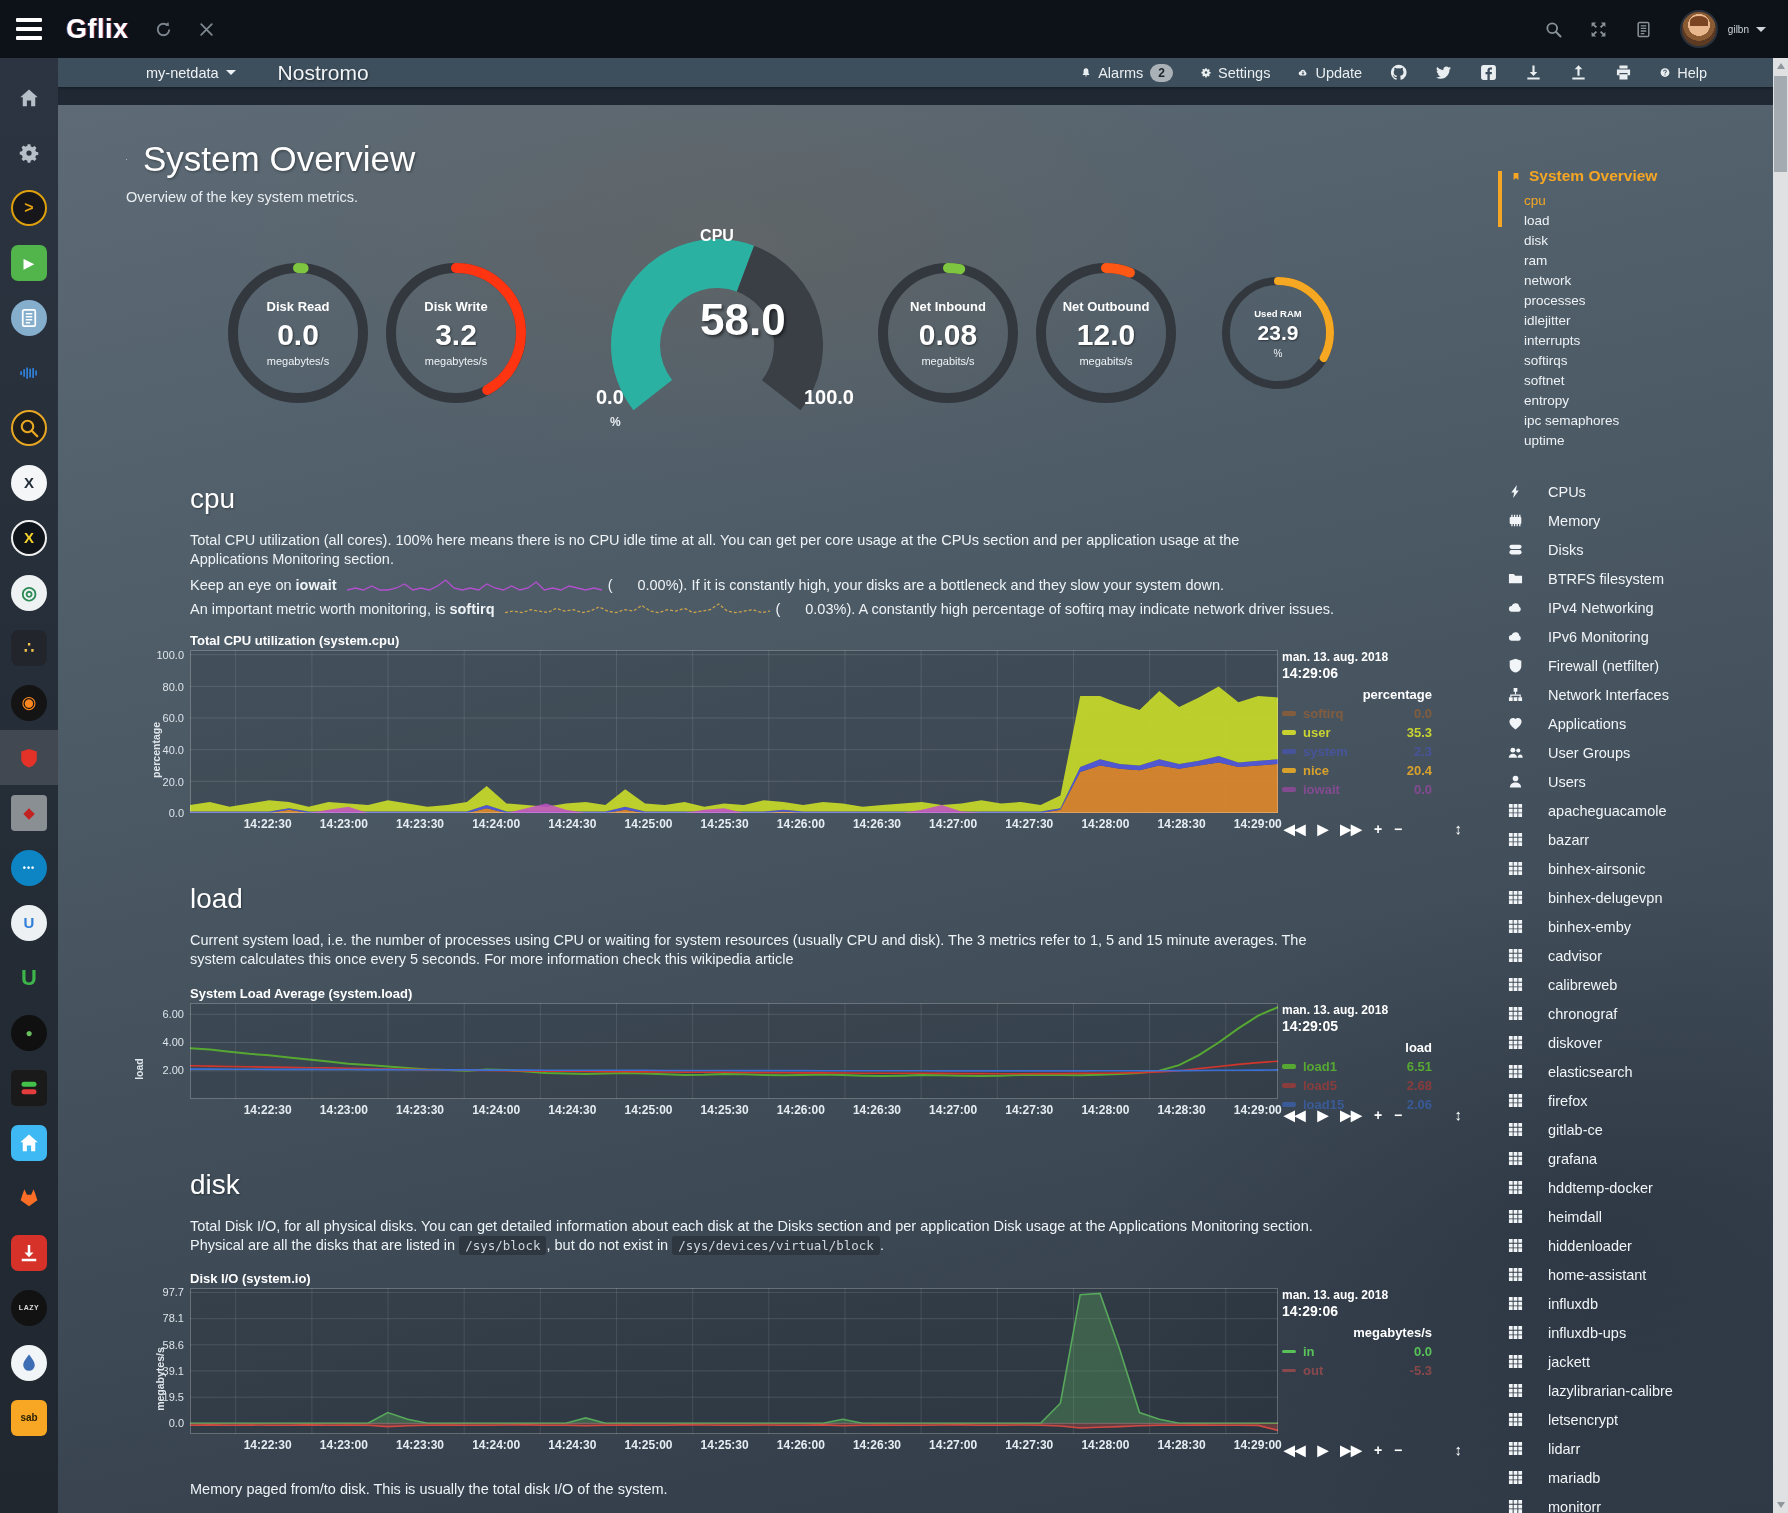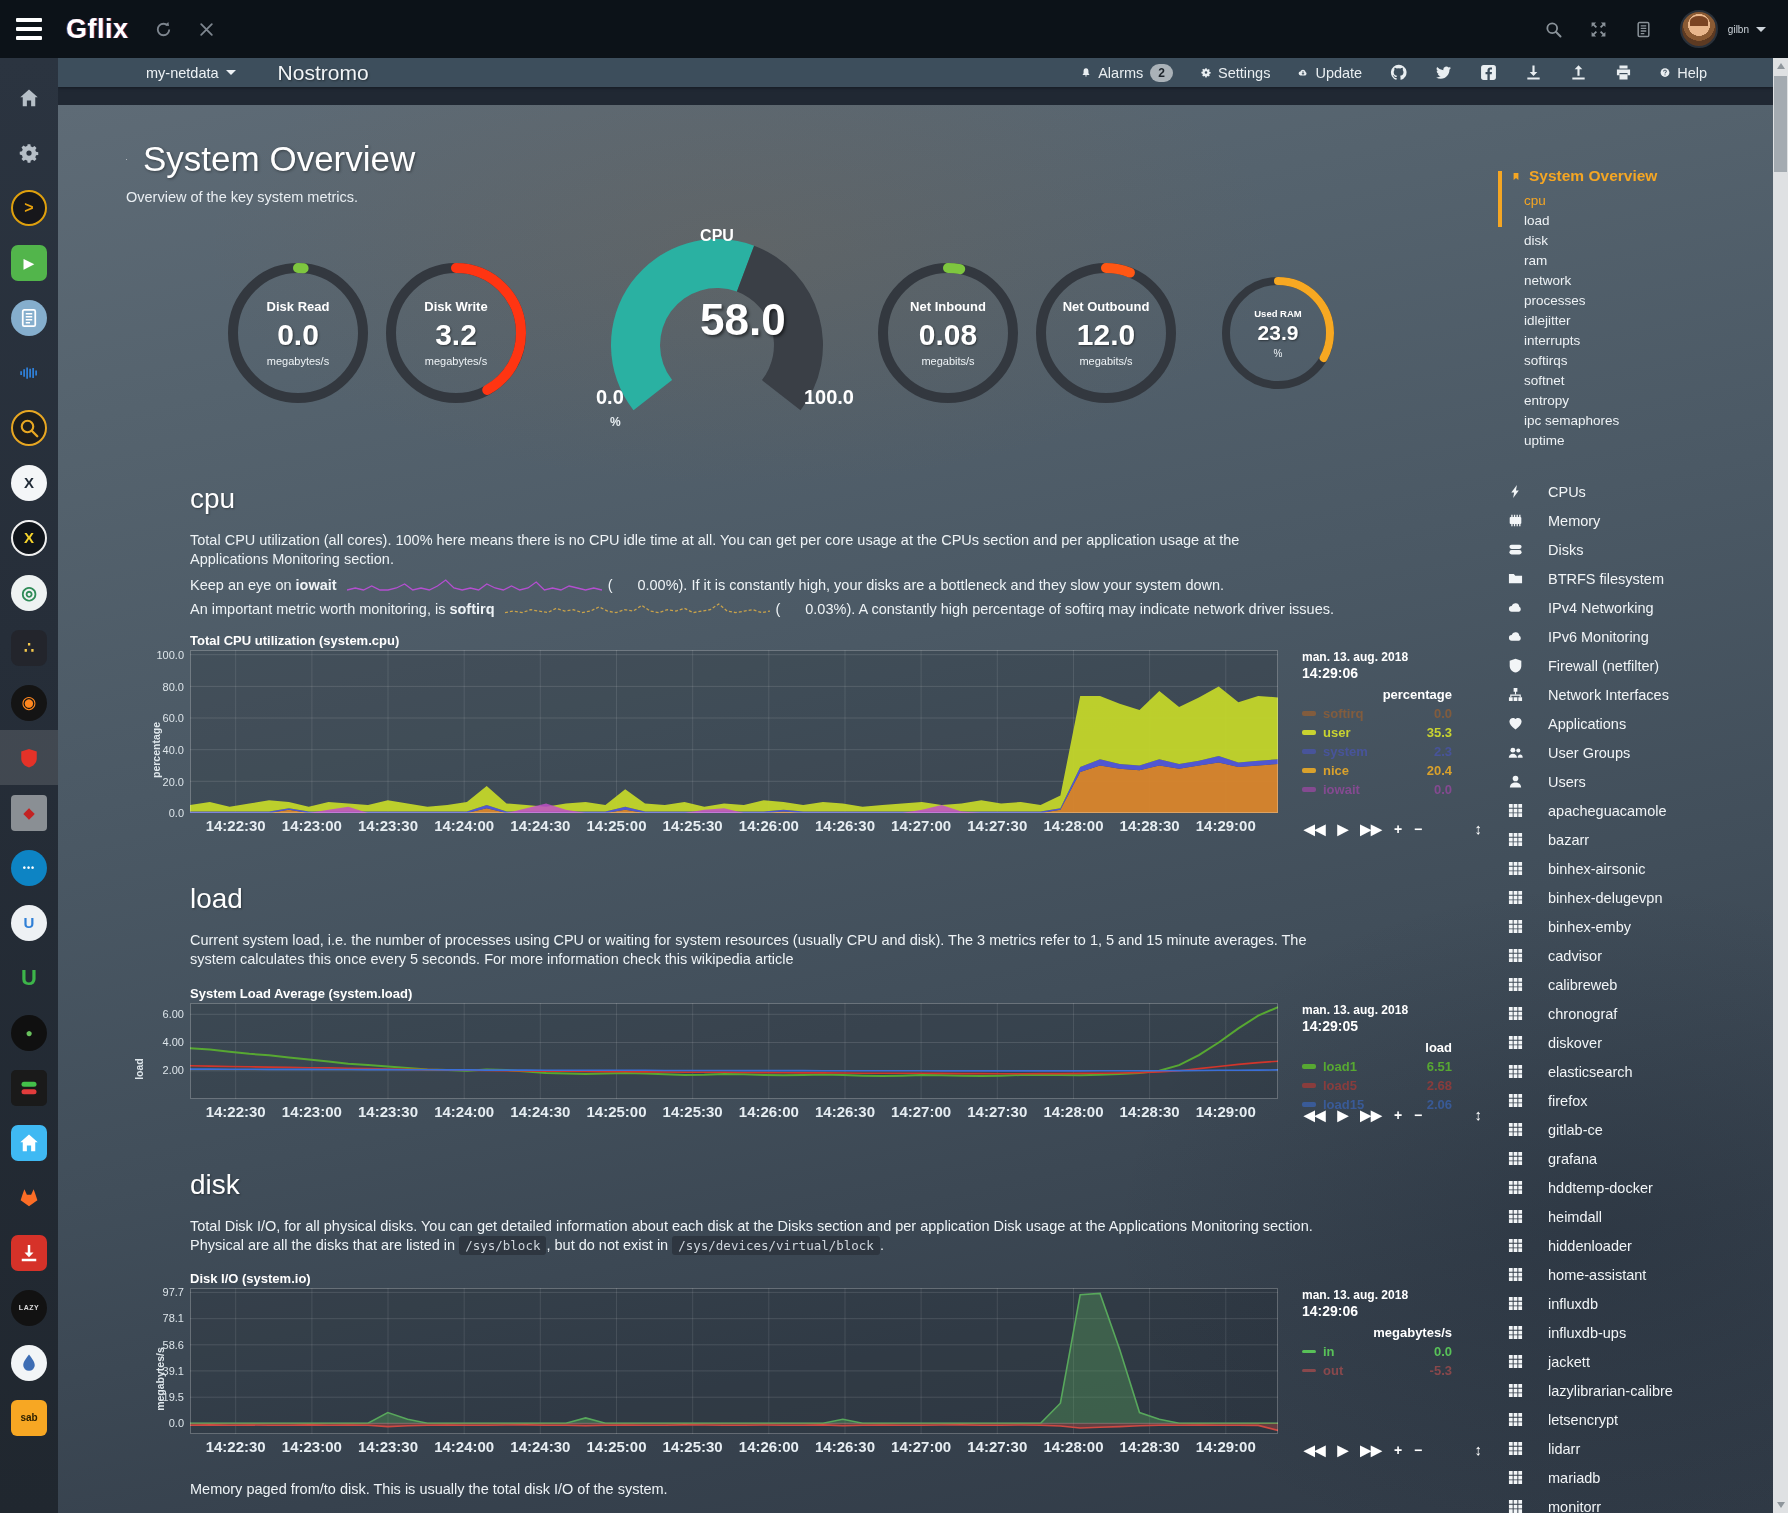--- a/index.html
+++ b/index.html
@@ -97,22 +97,22 @@
   .chart-block { margin-top:16px; }
   .chart-title { margin-left:132px; color:#fff; font-weight:bold; font-size:13px; }
   .chart-row { display:flex; margin-left:78px; margin-top:2px; }
   .yunit { width:54px; position:relative; }
   .yunit span { position:absolute; left:-8px; top:50%; transform:rotate(-90deg) translateX(0);
                 transform-origin:center; color:#dfe7ec; font-size:10.5px; font-weight:bold; white-space:nowrap; }
   .plotwrap { width:1088px; position:relative; }
   .plot { display:block; }
   .ytick { position:absolute; left:-50px; width:44px; text-align:right; color:#dde5ea; font-size:11px; }
   .xticks { position:relative; height:20px; margin-top:4px; }
-  .xticks span { position:absolute; transform:translateX(-50%); color:#e6edf2; font-size:15px; font-weight:bold; top:0; }
-  .legend { width:186px; margin-left:24px; position:relative; }
+  .xticks span { position:absolute; transform:translateX(-50%); color:#e6edf2; font-size:12px; font-weight:bold; top:0;margin-left:32px; }
+  .legend { width:186px; margin-left:4px; position:relative; }
   .ldate { color:#fff; font-size:12px; font-weight:bold; line-height:1.25; }
   .ltime { color:#fff; font-size:14px; font-weight:bold; }
   .lunit { width:150px; text-align:right; color:#fff; font-size:13px; font-weight:bold; margin:6px 0 2px; }
   .lrow { display:flex; align-items:center; width:150px; height:19px; font-size:13px; font-weight:bold; }
   .lrow .sw { width:14px; height:5px; border-radius:2px; margin-right:7px; flex:none; }
   .lrow .lv { margin-left:auto; }
   .lrow.dim { opacity:.52; }
   .ltools { position:absolute; bottom:0; left:2px; display:flex; align-items:center; gap:12px;
             color:#fff; font-size:14px; font-weight:bold; cursor:pointer; }
   .ltools span { cursor:pointer; }

